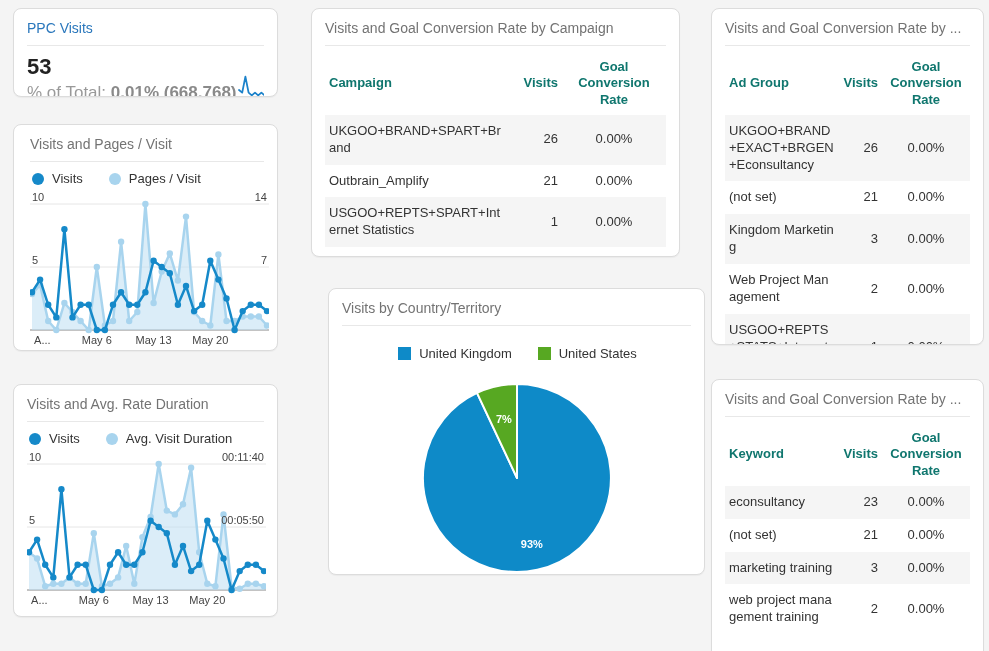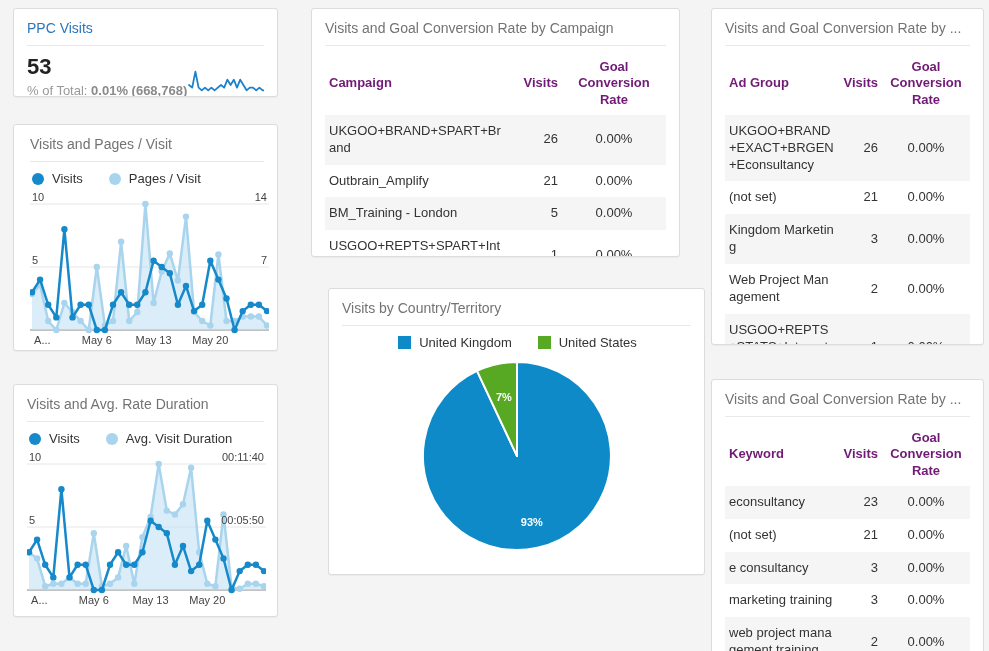--- a/index.html
+++ b/index.html
@@ -1,50 +1,50 @@
 <!DOCTYPE html>
 <html><head>
 <meta charset="utf-8">
 <style>
   * { margin:0; padding:0; box-sizing:border-box; }
   html,body { width:989px; height:651px; overflow:hidden; background:#f4f4f4;
               font-family:"Liberation Sans", sans-serif; color:#333; }
-  .widget { position:absolute; background:#fff; border:1px solid #dcdcdc; border-radius:3px;
+  .widget { position:absolute; background:#fff; border:1px solid #dcdcdc; border-radius:8px;
             padding:11px 13px; box-shadow:0 1px 1px rgba(0,0,0,0.04); overflow:hidden; }
   .w-title { font-size:14px; color:#737373; padding-bottom:9px; border-bottom:1px solid #e8e8e8;
              margin-bottom:9px; white-space:nowrap; overflow:hidden; }
   .w-title.link { color:#2a77bc; }
 
   
   #w-ppc      { left:13px;  top:8px;   width:265px; height:89px;  }
   #w-pages    { left:13px;  top:124px; width:265px; height:227px;padding-left:16px; }
   #w-duration { left:13px;  top:384px; width:265px; height:233px; }
   #w-campaign { left:311px; top:8px;   width:369px; height:249px; }
   #w-country  { left:328px; top:288px; width:377px; height:287px; }
   #w-adgroup  { left:711px; top:8px;   width:273px; height:337px; }
   #w-keyword  { left:711px; top:379px; width:273px; height:290px; }
 
   
   .ppc-body { display:flex; justify-content:flex-end; align-items:flex-end; }
   .ppc-value { font-size:22px; font-weight:bold; color:#222; line-height:1.1; }
-  .ppc-total { font-size:13px; color:#999; margin-top:4px; white-space:nowrap; }
+  .ppc-total { font-size:17px; color:#999; margin-top:4px; white-space:nowrap; }
   .ppc-total b { color:#8a8a8a; }
   .spark { margin-bottom:2px; }
 
   
   .legend { display:flex; align-items:center; font-size:13px; color:#333; margin:2px 0 4px 2px; }
   .legend.centered { justify-content:center; margin-bottom:6px; }
   .legend .item { display:flex; align-items:center; margin-right:26px; }
-  .legend.centered .item { margin:0 13px; }
+  .legend.centered .item { margin:11px 13px; }
   .swatch { width:12px; height:12px; border-radius:50%; margin-right:8px; display:inline-block; }
   .swatch.square { border-radius:0; width:13px; height:13px; }
 
   
   table { width:100%; border-collapse:collapse; font-size:13px; }
-  th { font-weight:bold; color:#701a75; padding:4px 4px 7px 4px; vertical-align:middle; line-height:1.25;margin-top:19px; }
+  th { font-weight:bold; color:#0f766e; padding:4px 4px 7px 4px; vertical-align:middle; line-height:1.25;margin-top:19px; }
   td { padding:8px 4px; color:#333; vertical-align:middle; line-height:1.3; }
   tbody tr:nth-child(odd) { background:#f5f5f5; }
   .col-name  { text-align:left; }
   td.col-name { word-break:break-all; }
   .col-visits{ text-align:right; white-space:nowrap; }
   .col-goal  { text-align:center; }
   #w-campaign .col-visits { width:52px; }
   #w-campaign .col-goal   { width:104px; }
   #w-adgroup .col-visits, #w-keyword .col-visits { width:44px; }
   #w-adgroup .col-goal,   #w-keyword .col-goal   { width:88px; }
@@ -268,25 +268,20 @@
           <td class="col-name">UKGOO+BRAND+SPART+Brand</td>
           <td class="col-visits">26</td>
           <td class="col-goal">0.00%</td>
         </tr>
         <tr>
           <td class="col-name">Outbrain_Amplify</td>
           <td class="col-visits">21</td>
           <td class="col-goal">0.00%</td>
         </tr>
         <tr>
-          <td class="col-name">BM_Training - London</td>
-          <td class="col-visits">5</td>
-          <td class="col-goal">0.00%</td>
-        </tr>
-        <tr>
           <td class="col-name">USGOO+REPTS+SPART+Internet Statistics</td>
           <td class="col-visits">1</td>
           <td class="col-goal">0.00%</td>
         </tr>
       </tbody>
     </table>
 </div>
 
 <div class="widget" id="w-country">
   <div class="w-title">Visits by Country/Territory</div>
@@ -365,25 +360,20 @@
           <td class="col-name">econsultancy</td>
           <td class="col-visits">23</td>
           <td class="col-goal">0.00%</td>
         </tr>
         <tr>
           <td class="col-name">(not set)</td>
           <td class="col-visits">21</td>
           <td class="col-goal">0.00%</td>
         </tr>
         <tr>
-          <td class="col-name">e consultancy</td>
-          <td class="col-visits">3</td>
-          <td class="col-goal">0.00%</td>
-        </tr>
-        <tr>
           <td class="col-name">marketing training</td>
           <td class="col-visits">3</td>
           <td class="col-goal">0.00%</td>
         </tr>
         <tr>
           <td class="col-name">web project management training</td>
           <td class="col-visits">2</td>
           <td class="col-goal">0.00%</td>
         </tr>
       </tbody>

